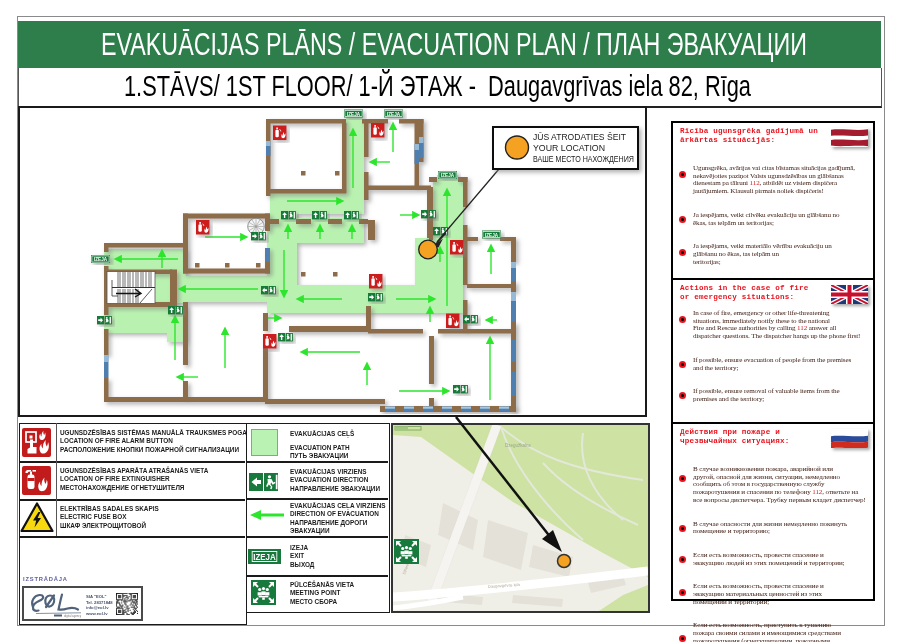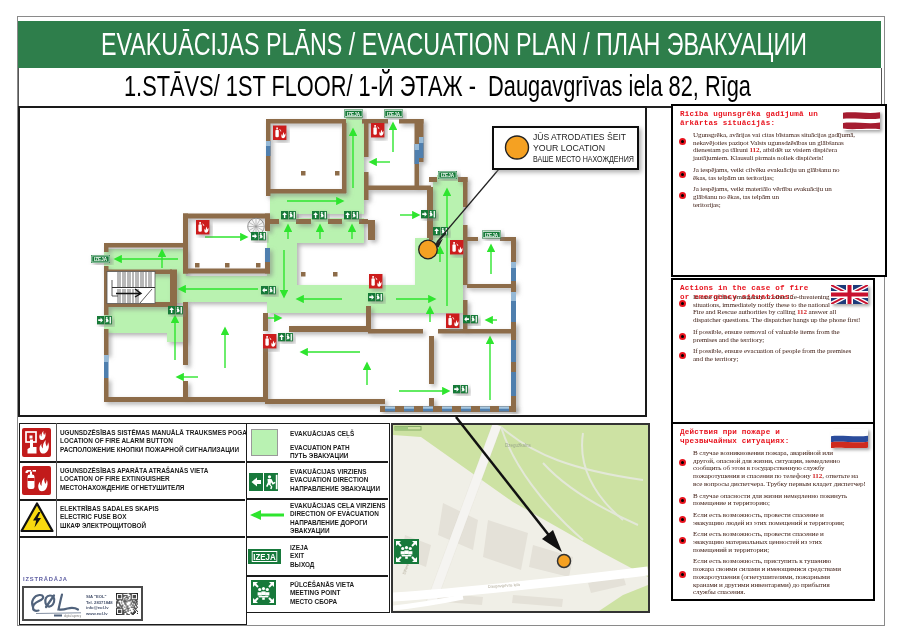--- a/index.html
+++ b/index.html
@@ -4,24 +4,24 @@
 <style>
   html,body{margin:0;padding:0;background:#fff;}
   #page{position:relative;width:900px;height:642px;background:#fff;overflow:hidden;
         font-family:"Liberation Sans", sans-serif;}
   .abs{position:absolute;}
   .rbox{border:2px solid #000;background:#fff;}
   .rtitle{position:absolute;left:7px;top:4px;color:#e8131e;font-family:"Liberation Mono",monospace;
           font-weight:bold;font-size:7.6px;line-height:9px;letter-spacing:0.2px;white-space:pre;}
   .rtext{position:absolute;color:#44231a;font-family:"Liberation Serif",serif;font-size:7.1px;
          line-height:7.7px;letter-spacing:-0.13px;}
-  .rpara{position:relative;margin:0 0 4px 0;padding-left:20px;}
+  .rpara{position:relative;margin:16px 0 4px 0;padding-left:20px;}
   .bull{position:absolute;left:6px;width:7px;height:7px;border-radius:50%;background:#e8131e;}
   .bull:after{content:"";position:absolute;left:2px;top:2px;width:3px;height:3px;border-radius:50%;background:#000;}
-  .r112{color:#d02020;font-weight:bold;}
+  .r112{color:#d02020;font-weight:normal;}
   .flag{position:absolute;width:37px;height:19px;box-shadow:2px 2px 3px rgba(0,0,0,0.35);}
   .llt{position:absolute;font-size:7.4px;font-weight:bold;color:#1c1c1c;line-height:8.3px;
        white-space:nowrap;transform:scaleX(0.865);transform-origin:0 0;}
 </style>
 </head>
 <body>
 <div id="page">
 
   <div class="abs" style="left:17px;top:16px;width:866px;height:608px;border:1px solid #8a8a8a;"></div>
 
@@ -814,21 +814,21 @@
         <rect x="11.2" y="17.4" width="2.6" height="2.4"></rect>
       </g>
       </svg>
   </div>
 
   <svg class="abs" style="left:440px;top:405px;width:140px;height:160px;" viewBox="0 0 140 160">
     <line x1="16" y1="12" x2="115" y2="138" stroke="#111" stroke-width="2.5"></line>
     <polygon points="122,147 102,134 113,125" fill="#111"></polygon>
   </svg>
 
-  <div class="abs rbox" style="left:671px;top:104px;width:200px;height:169px;padding-left:12px;" id="box-lv">
+  <div class="abs rbox" style="left:671px;top:121px;width:200px;height:169px;" id="box-lv">
     <div class="rtitle">Rīcība ugunsgrēka gadījumā un
 ārkārtas situācijās:</div>
     <div class="flag" style="right:5px;top:5px;">
       <svg width="37" height="19" viewBox="0 0 37 19">
         <path d="M0,1.8 C10,0.2 26,3.2 37,1.2 L37,18.2 C26,16.8 10,19.2 0,17.6 Z" fill="#a51c30"></path>
         <path d="M0,7.8 C10,6.4 26,9.2 37,7.4 L37,11.6 C26,13.4 10,10.6 0,12 Z" fill="#fefefe"></path>
       </svg>
     </div>
     <div class="rtext" style="left:0;top:26px;width:198px;">
         <div class="rpara"><span class="bull" style="top:6px;"></span>Ugunsgrēka, avārijas vai citas bīstamas situācijas gadījumā,<br>nekavējoties paziņot Valsts ugunsdzēsības un glābšanas<br>dienestam pa tālruni <span class="r112">112</span>, atbildēt uz visiem dispičera<br>jautājumiem. Klausuli pirmais noliek dispičeris!</div>
@@ -843,22 +843,22 @@
       <svg width="37" height="19" viewBox="0 0 37 19">
         <rect width="37" height="19" fill="#1c3a7a"></rect>
         <path d="M0,0 L37,19 M37,0 L0,19" stroke="#fff" stroke-width="4.5"></path>
         <path d="M0,0 L37,19 M37,0 L0,19" stroke="#c8102e" stroke-width="2"></path>
         <path d="M18.5,0 V19 M0,9.5 H37" stroke="#fff" stroke-width="7"></path>
         <path d="M18.5,0 V19 M0,9.5 H37" stroke="#c8102e" stroke-width="4"></path>
       </svg>
     </div>
     <div class="rtext" style="left:0;top:14px;width:198px;">
         <div class="rpara"><span class="bull" style="top:6px;"></span>In case of fire, emergency or other life-threatening<br>situations, immediately notify these to the national<br>Fire and Rescue authorities by calling <span class="r112">112</span> answer all<br>dispatcher questions. The dispatcher hangs up the phone first!</div>
+        <div class="rpara"><span class="bull" style="top:4px;"></span>If possible, ensure evacuation of people from the premises<br>and the territory;</div>
         <div class="rpara"><span class="bull" style="top:4px;"></span>If possible, ensure removal of valuable items from the<br>premises and the territory;</div>
-        <div class="rpara"><span class="bull" style="top:4px;"></span>If possible, ensure evacuation of people from the premises<br>and the territory;</div>
       </div>
   </div>
   <div class="abs rbox" style="left:671px;top:422px;width:200px;height:175px;" id="box-ru">
     <div class="rtitle">Действия при пожаре и
 чрезвычайных ситуациях:</div>
     <div class="flag" style="right:5px;top:5px;">
       <svg width="37" height="19" viewBox="0 0 37 19">
         <path d="M0,1.2 C10,0 26,2.4 37,0.8 L37,6.8 C26,8.4 10,6 0,7.2 Z" fill="#fefefe"></path>
         <path d="M0,7.2 C10,6 26,8.4 37,6.8 L37,12.8 C26,14.4 10,12 0,13.2 Z" fill="#2a4b9b"></path>
         <path d="M0,13.2 C10,12 26,14.4 37,12.8 L37,18.8 C26,20.4 10,18 0,19.2 Z" fill="#cf2b1e"></path>

